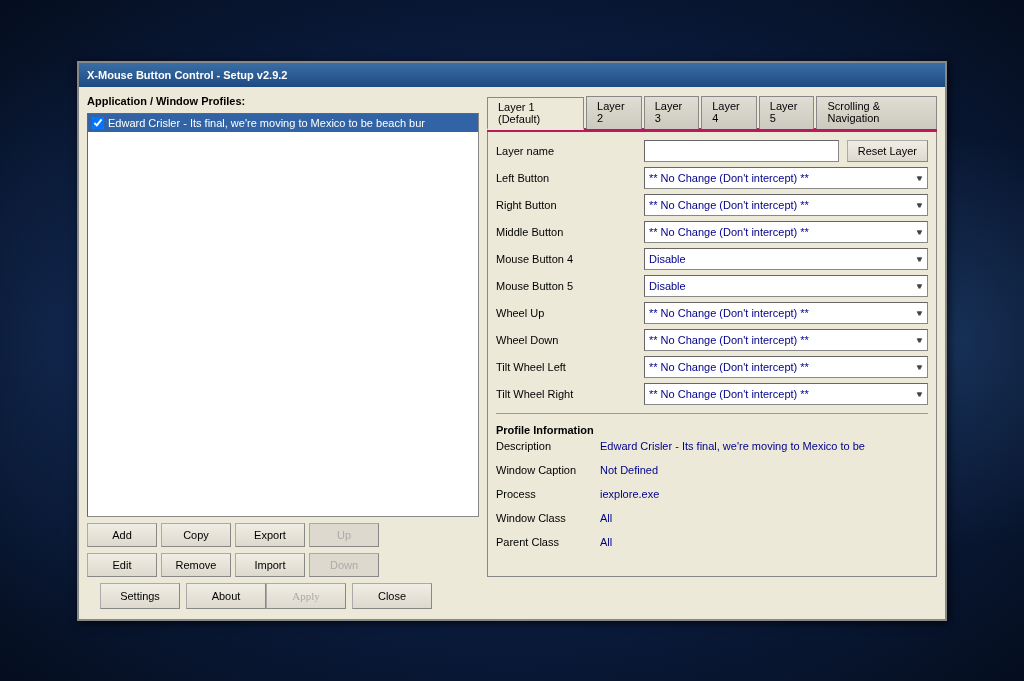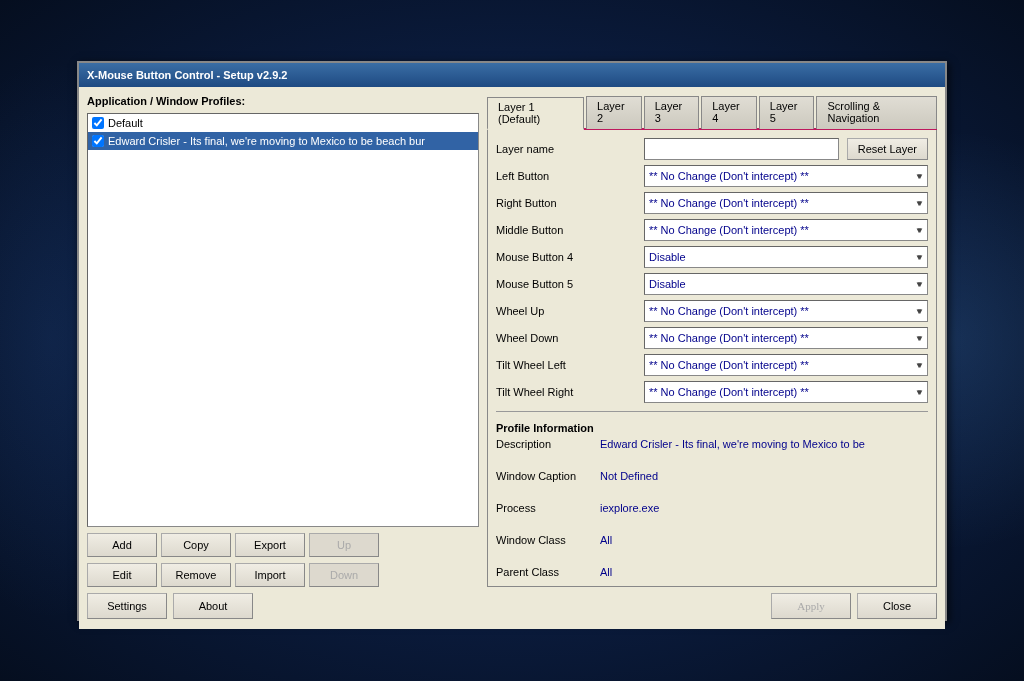--- a/index.html
+++ b/index.html
@@ -115,21 +115,21 @@
     
     .right-panel {
       flex: 1;
       display: flex;
       flex-direction: column;
       gap: 0;
     }
     .tabs {
       display: flex;
       gap: 2px;
-      border-bottom: 2px solid #be185d;
+      border-bottom: 4px solid #be185d;
       padding-bottom: 0;
       position: relative;
     }
     .tab {
       padding: 3px 10px;
       font-size: 11px;
       background: linear-gradient(to bottom, #e0ddd4 0%, #ccc9be 100%);
       border: 1px solid #888;
       border-bottom: none;
       cursor: pointer;
@@ -233,35 +233,36 @@
       margin-top: 4px;
     }
     .profile-info-title {
       font-size: 11px;
       font-weight: bold;
       margin-bottom: 4px;
     }
     .info-grid {
       display: grid;
       grid-template-columns: 100px 1fr;
-      gap: 20px 4px;
+      gap: 12px 4px;
       font-size: 11px;
     }
     .info-label {
       color: #000;
     }
     .info-value {
       color: #00008b;
     }
     
     .bottom-bar {
       display: flex;
-      justify-content: space-between;
+      justify-content: flex-start;
       padding: 6px 0 2px;
       align-items: center;
+      margin-left: 13px;
     }
     .bottom-left {
       display: flex;
       gap: 6px;
     }
     .bottom-right {
       display: flex;
       gap: 6px;
     }
     .btn-bottom {
@@ -289,24 +290,20 @@
 <div class="window">
   <div class="title-bar">
     <span>X-Mouse Button Control - Setup v2.9.2</span>
   </div>
   <div class="window-body">
     <div class="main-content">
 
       <div class="left-panel">
         <div class="profiles-label">Application / Window Profiles:</div>
         <div class="profiles-list" style="height: 370px;">
-          <div class="profile-item">
-            <input type="checkbox" checked="" style="">
-            <span>Default</span>
-          </div>
           <div class="profile-item selected">
             <input type="checkbox" checked="" style="">
             <span>Edward Crisler - Its final, we're moving to Mexico to be beach bur</span>
           </div>
         </div>
         <div class="btn-row">
           <button class="btn">Add</button>
           <button class="btn">Copy</button>
           <button class="btn">Export</button>
           <button class="btn" disabled="">Up</button>

